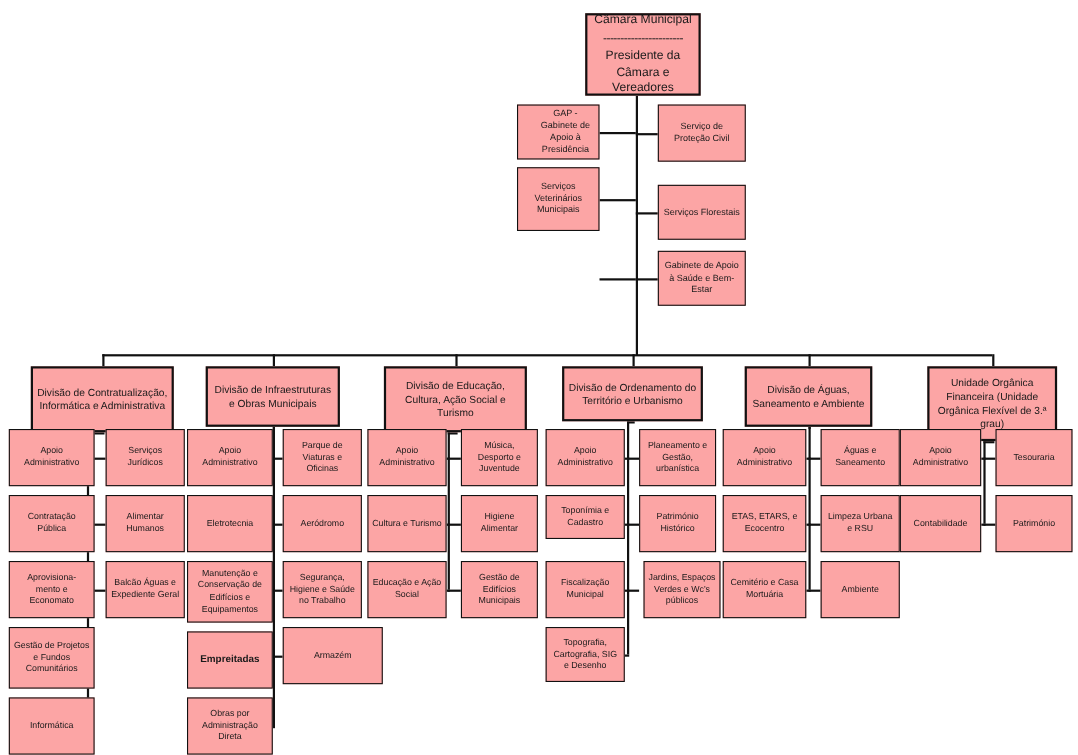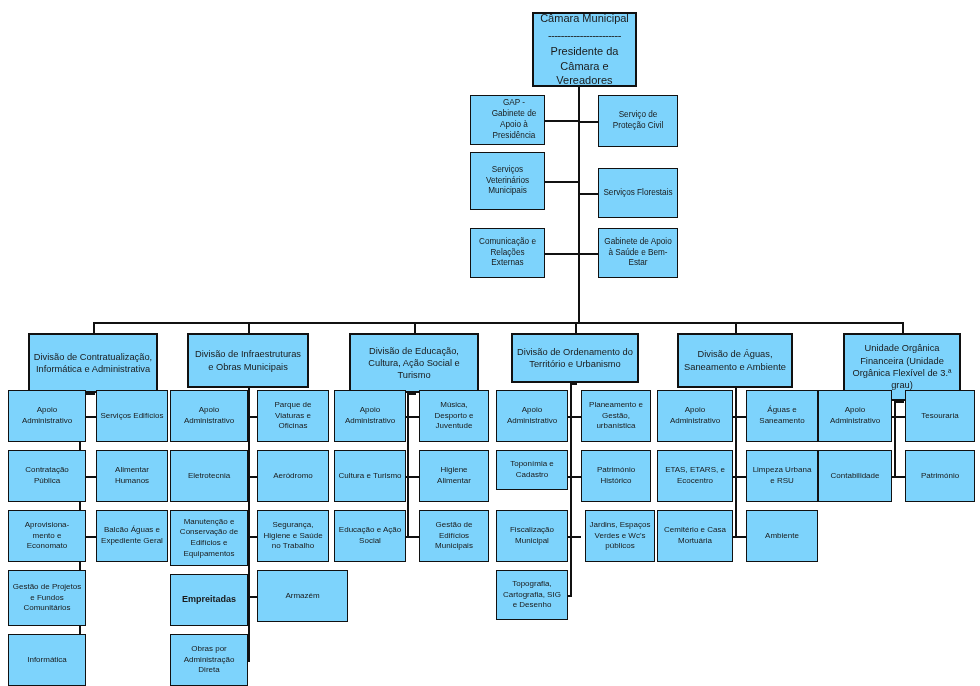--- a/index.html
+++ b/index.html
@@ -4,21 +4,21 @@
 <style>
   html,body{margin:0;padding:0;background:#ffffff;}
   body{
     width:980px;height:686px;position:relative;overflow:hidden;
     font-family:"Liberation Sans","DejaVu Sans",sans-serif;
     color:#1a1a1a;
   }
   #chart{position:absolute;left:0;top:0;width:980px;height:686px;}
   .box{
     position:absolute;box-sizing:border-box;
-    border:1.5px solid #111;background:#7dd3fc;
+    border:1.5px solid #111;background:#fca5a5;
     display:flex;align-items:center;justify-content:center;
     text-align:center;line-height:1.32;
     padding:2px 3px;z-index:5;
     white-space:pre-line;
   }
   .box.root{border-width:2px;font-size:11px;}
   .box.top{font-size:8.2px;}
   .box.div{font-size:9.3px;border-width:2px;}
   .box.unit{font-size:9.3px;border-width:2px;}
   .box.leaf{font-size:8px;}
@@ -31,21 +31,20 @@
 </head>
 <body>
 
 <div id="chart">
     <div class="box root" style="left: 532px; top: 12px; width: 105px; height: 75px;"><div><div style="font-size: 11px;">Câmara Municipal</div><div class="dashed" style="margin: 2px 0px;">-----------------------</div><div style="font-size: 11px;">Presidente da Câmara e Vereadores</div></div></div>
     <div class="line vline" style="left: 578px; top: 87px; width: 1.5px; height: 236px;"></div>
     <div class="box top" style="left: 470px; top: 95px; width: 75px; height: 50px; padding-left: 16px;">GAP - Gabinete de Apoio à Presidência</div>
     <div class="line hline" style="left: 545px; top: 120px; width: 33px; height: 1.5px;"></div>
     <div class="box top" style="left: 470px; top: 152px; width: 75px; height: 58px;">Serviços Veterinários Municipais</div>
     <div class="line hline" style="left: 545px; top: 181px; width: 33px; height: 1.5px;"></div>
-    <div class="box top" style="left: 470px; top: 228px; width: 75px; height: 50px;">Comunicação e Relações Externas</div>
     <div class="line hline" style="left: 545px; top: 253px; width: 33px; height: 1.5px;"></div>
     <div class="box top" style="left: 598px; top: 95px; width: 80px; height: 52px;">Serviço de Proteção Civil</div>
     <div class="line hline" style="left: 578px; top: 121px; width: 20px; height: 1.5px;"></div>
     <div class="box top" style="left: 598px; top: 168px; width: 80px; height: 50px;">Serviços Florestais</div>
     <div class="line hline" style="left: 578px; top: 193px; width: 20px; height: 1.5px;"></div>
     <div class="box top" style="left: 598px; top: 228px; width: 80px; height: 50px;">Gabinete de Apoio à Saúde e Bem-Estar</div>
     <div class="line hline" style="left: 578px; top: 253px; width: 20px; height: 1.5px;"></div>
     <div class="line hline" style="left: 93px; top: 322px; width: 809px; height: 1.5px;"></div>
     <div class="line vline" style="left: 93px; top: 322px; width: 1.5px; height: 11px;"></div>
     <div class="box div" style="left: 28px; top: 333px; width: 130px; height: 60px;">Divisão de Contratualização, Informática e Administrativa</div>
@@ -66,21 +65,21 @@
     <div class="line hline" style="left: 86px; top: 416px; height: 1.5px;"></div>
     <div class="box leaf" style="left: 8px; top: 450px; width: 78px; height: 52px;">Contratação Pública</div>
     <div class="line hline" style="left: 86px; top: 476px; height: 1.5px;"></div>
     <div class="box leaf" style="left: 8px; top: 510px; width: 78px; height: 52px;">Aprovisiona-
 mento e Economato</div>
     <div class="line hline" style="left: 86px; top: 536px; height: 1.5px;"></div>
     <div class="box leaf" style="left: 8px; top: 570px; width: 78px; height: 56px;">Gestão de Projetos e Fundos Comunitários</div>
     <div class="line hline" style="left: 86px; top: 598px; height: 1.5px;"></div>
     <div class="box leaf" style="left: 8px; top: 634px; width: 78px; height: 52px;">Informática</div>
     <div class="line hline" style="left: 86px; top: 660px; height: 1.5px;"></div>
-    <div class="box leaf" style="left: 96px; top: 390px; width: 72px; height: 52px;">Serviços Edifícios</div>
+    <div class="box leaf" style="left: 96px; top: 390px; width: 72px; height: 52px;">Serviços Jurídicos</div>
     <div class="line hline" style="left: 79px; top: 416px; width: 17px; height: 1.5px;"></div>
     <div class="box leaf" style="left: 96px; top: 450px; width: 72px; height: 52px;">Alimentar Humanos</div>
     <div class="line hline" style="left: 79px; top: 476px; width: 17px; height: 1.5px;"></div>
     <div class="box leaf" style="left: 96px; top: 510px; width: 72px; height: 52px;">Balcão Águas e Expediente Geral</div>
     <div class="line hline" style="left: 79px; top: 536px; width: 17px; height: 1.5px;"></div>
     <div class="line vline" style="left: 248px; top: 388px; width: 1.5px; height: 2.1px;"></div>
     <div class="line hline" style="left: 248px; top: 388px; width: 1.5px; height: 1.5px;"></div>
     <div class="line vline" style="left: 248px; top: 390px; width: 1.5px; height: 270px;"></div>
     <div class="box leaf" style="left: 170px; top: 390px; width: 78px; height: 52px;">Apoio Administrativo</div>
     <div class="line hline" style="left: 248px; top: 416px; width: 1.5px; height: 1.5px;"></div>

